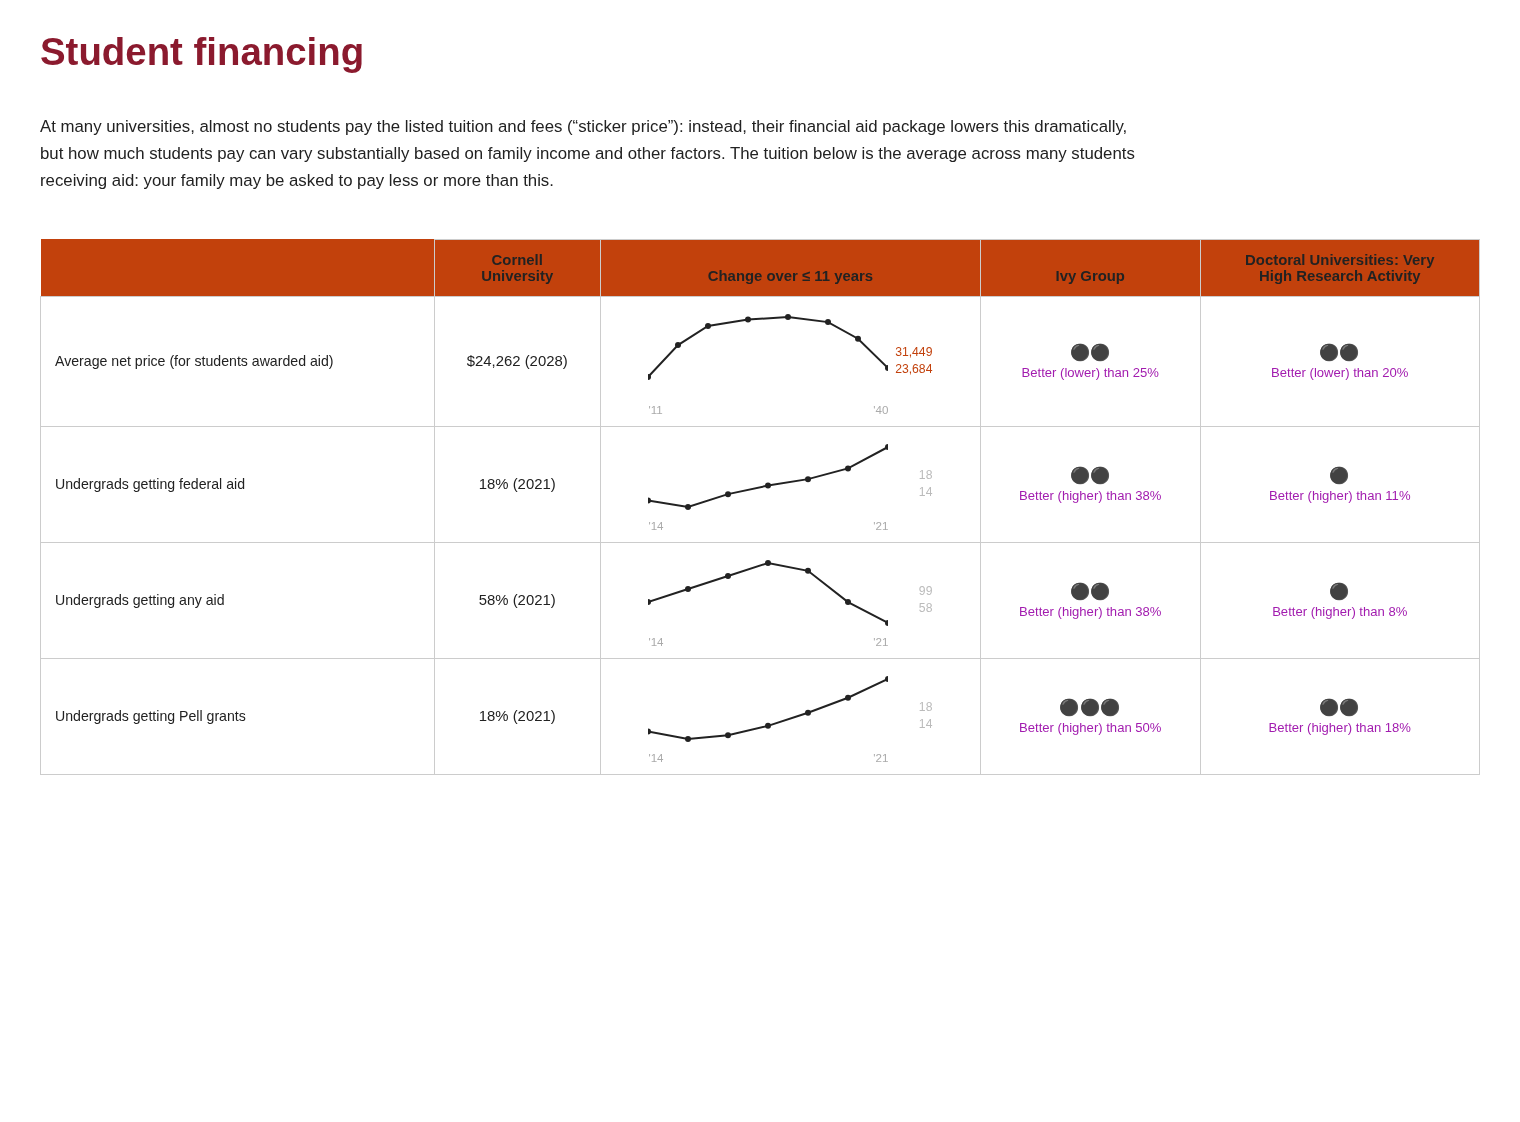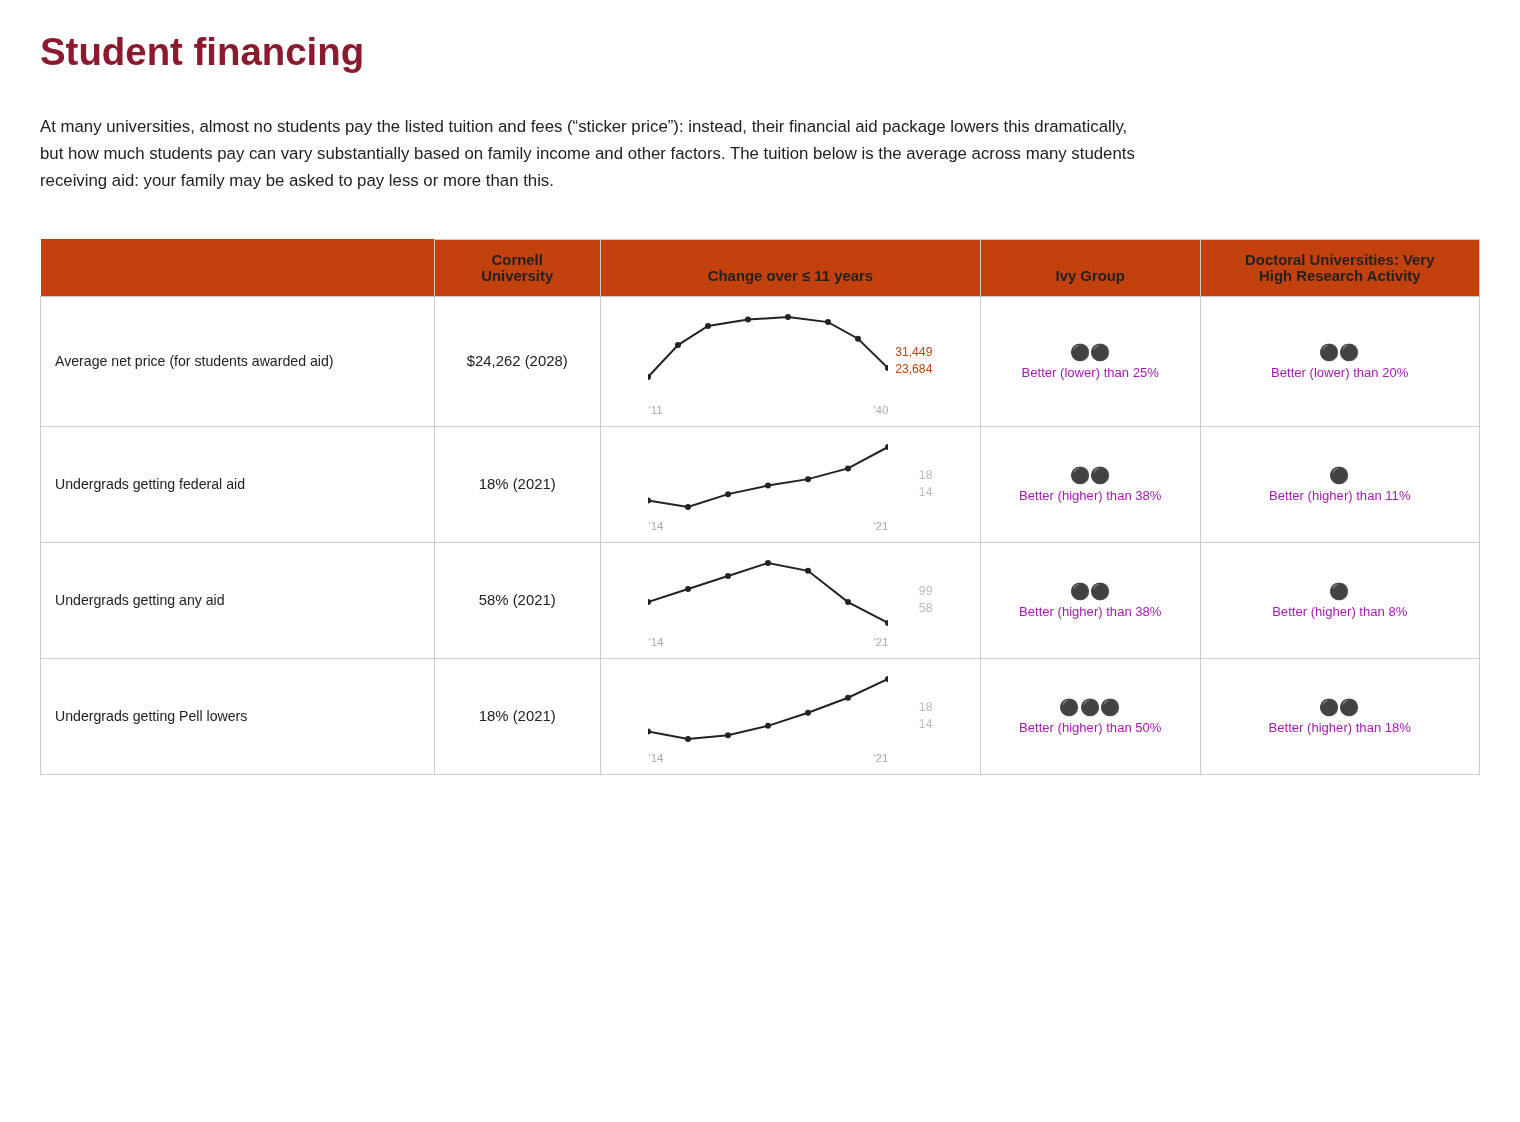--- a/index.html
+++ b/index.html
@@ -207,21 +207,21 @@
         <td>
     <span class="stars">⚫⚫</span>
     <span class="better-text">Better (higher) than 38%</span>
   </td>
         <td>
     <span class="stars">⚫</span>
     <span class="better-text">Better (higher) than 8%</span>
   </td>
       </tr>
       <tr>
-        <td>Undergrads getting Pell lowers</td>
+        <td>Undergrads getting Pell grants</td>
         <td>18% (2021)</td>
         <td>
     <div style="display:flex; align-items:center; justify-content:center; gap:4px;">
       <div style="position:relative;">
         <svg width="240" height="80" class="sparkline" viewBox="0 0 240 80">
     <path d="M 0 62.48359887535146 L 40 69.98125585754451 L 80 66.23242736644798 L 120 56.86035613870666 L 160 43.739456419868795 L 200 28.744142455482663 L 240 10" stroke="#222" stroke-width="2" fill="none"></path>
     <circle cx="0" cy="62.48359887535146" r="3" fill="#222"></circle>
                 <circle cx="40" cy="69.98125585754451" r="3" fill="#222"></circle>
                 <circle cx="80" cy="66.23242736644798" r="3" fill="#222"></circle>
                 <circle cx="120" cy="56.86035613870666" r="3" fill="#222"></circle>

